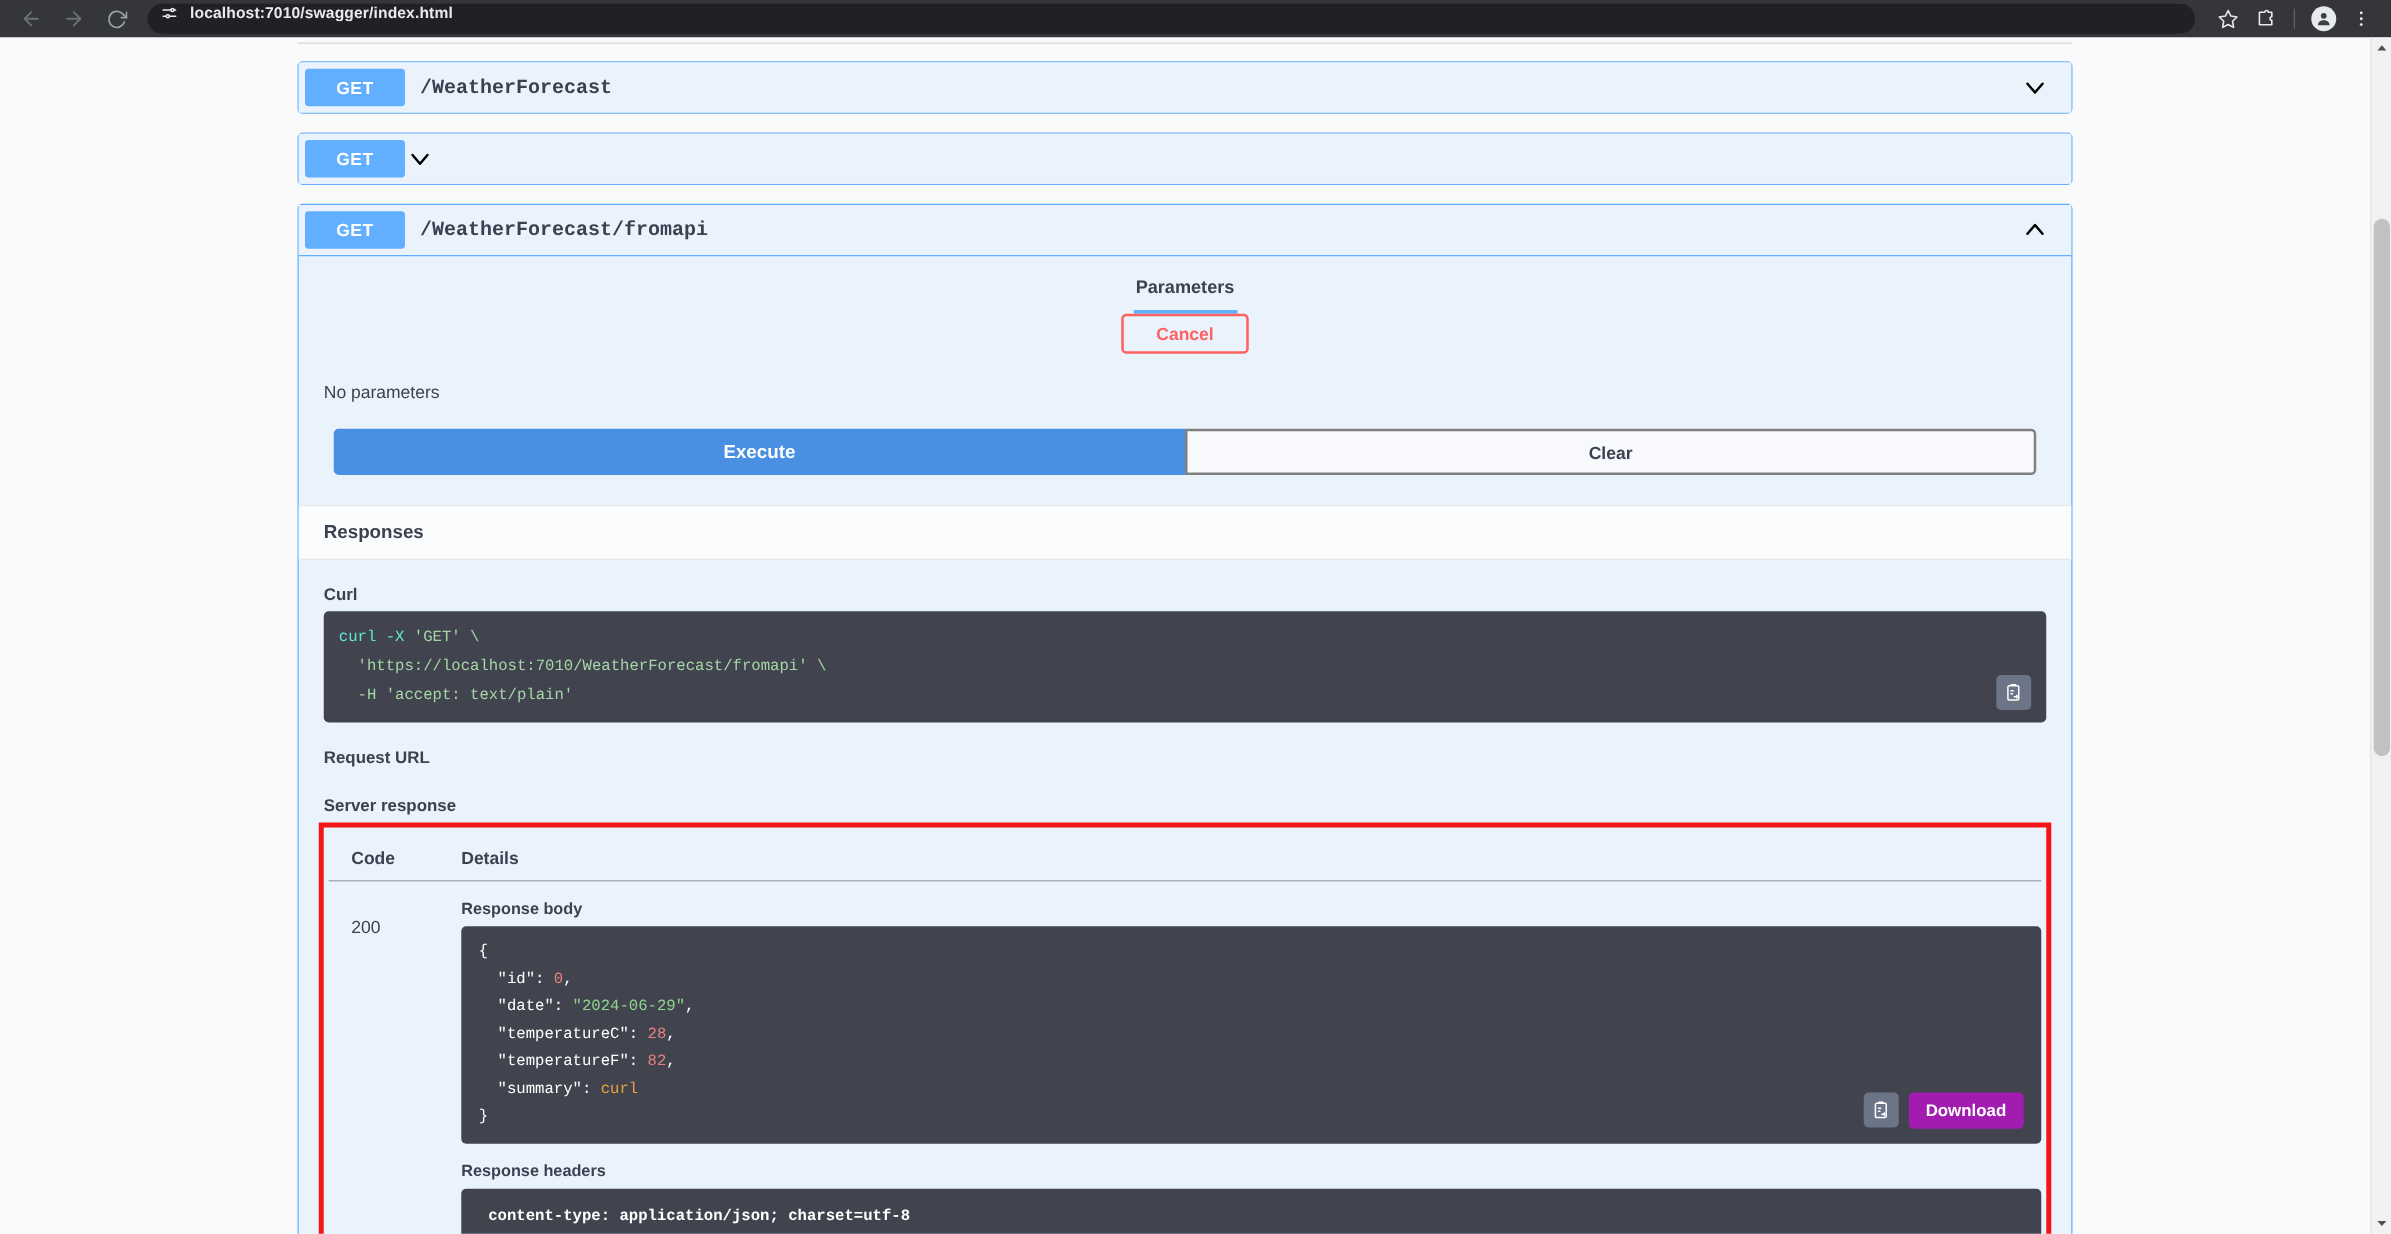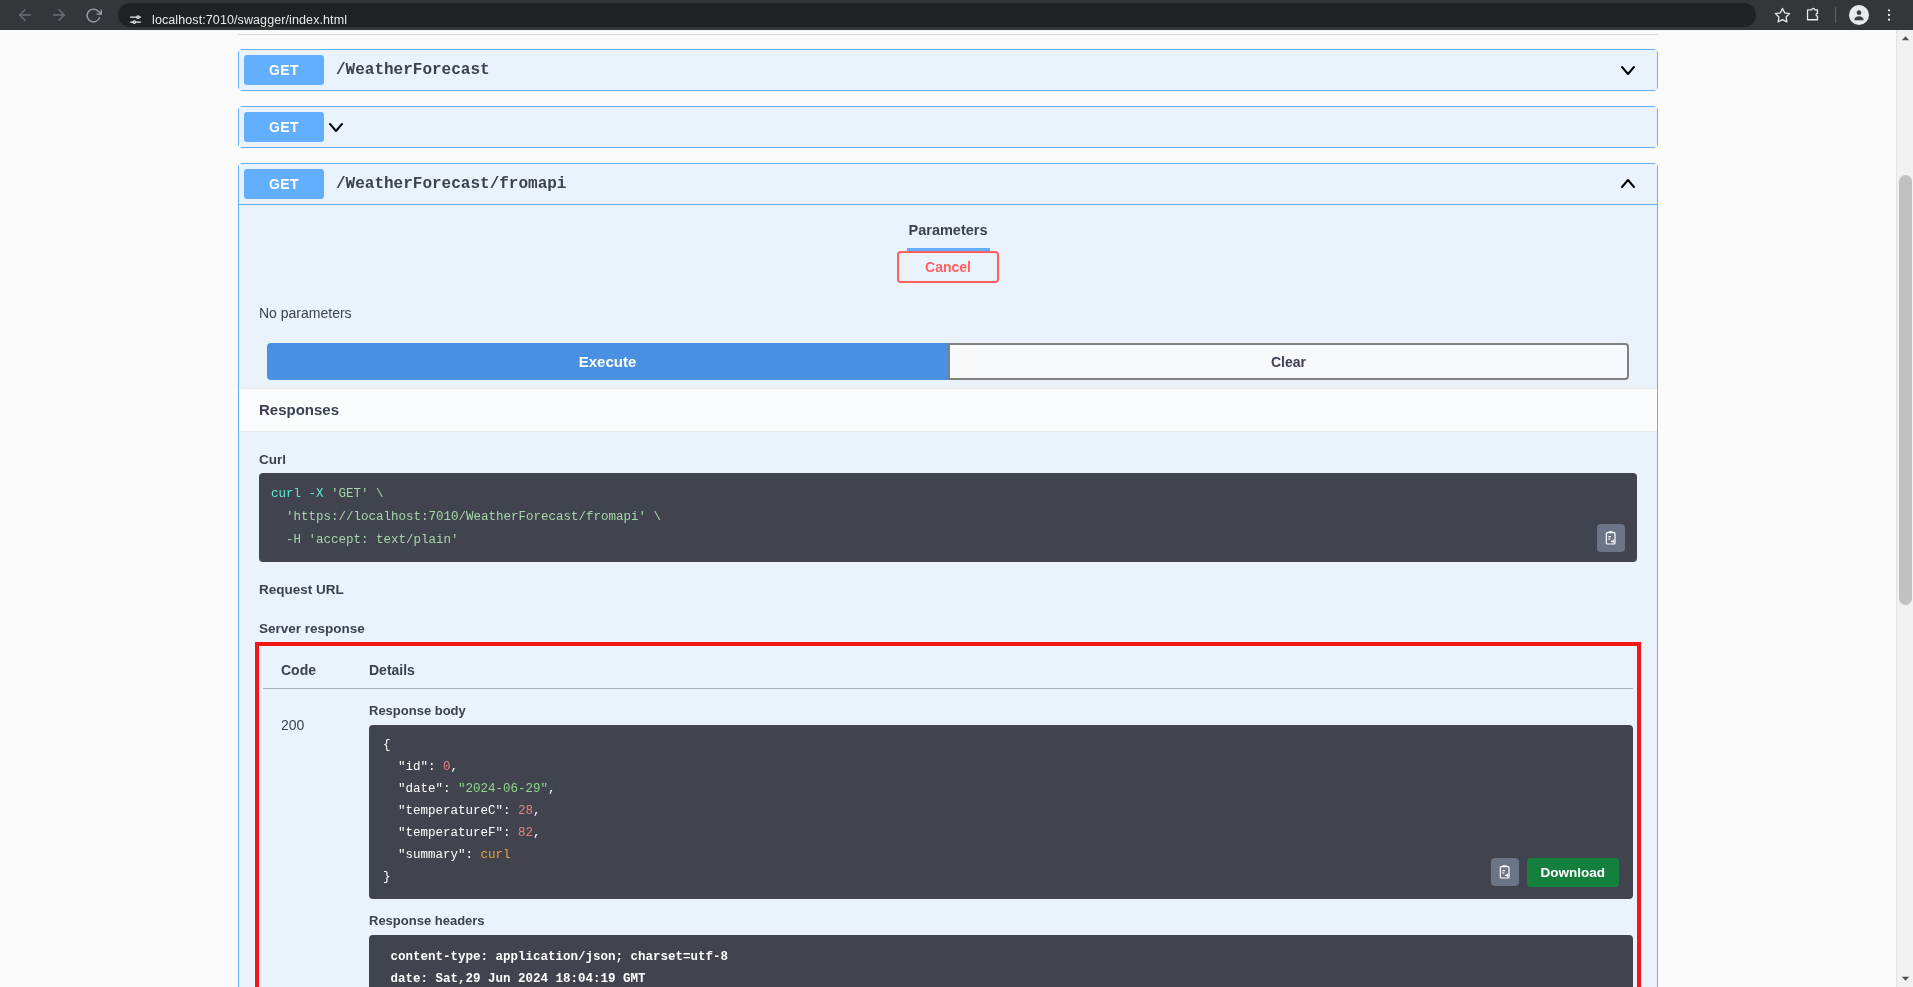--- a/index.html
+++ b/index.html
@@ -14,22 +14,22 @@
     height: 30px; background: #35363a; display: flex; align-items: center;
     padding: 0 10px; gap: 4px; position: relative;
   }
   .nav-btn {
     width: 30px; height: 30px; display: flex; align-items: center;
     justify-content: center; color: #9aa0a6; flex: none;
   }
   .nav-btn.disabled { color: #6c7075; }
   .omnibox {
     flex: 1; height: 24px; background: #202124; border-radius: 14px;
-    display: flex; align-items: flex-end; padding: 0 10px; gap: 9px;
-    margin-left: 6px; margin-right: 8px; max-width: 1660px;
+    display: flex; align-items: flex-start; padding: 0 10px; gap: 9px;
+    margin-left: 6px; margin-right: 8px; max-width: 1660px; font-weight: bold;
   }
   .omnibox .url {
     color: #e8eaed; font-size: 12.5px; letter-spacing: .1px;
     white-space: nowrap; overflow: hidden;
   }
   .tb-right { display: flex; align-items: center; gap: 2px; }
   .tb-icon {
     width: 28px; height: 28px; display: flex; align-items: center;
     justify-content: center; color: #e8eaed;
   }
@@ -98,21 +98,21 @@
     font-size: 15px; font-weight: bold; padding: 8px 0; cursor: pointer;
     font-family: "Liberation Sans", sans-serif; border-radius: 4px 0 0 4px;
   }
   .btn-clear {
     flex: 1; background: #f7f9fc; color: #3b4151; border: 2px solid #808080;
     font-size: 14px; font-weight: bold; padding: 8px 0; cursor: pointer;
     font-family: "Liberation Sans", sans-serif; border-radius: 0 4px 4px 0;
   }
 
   .responses-title-wrap {
-    margin-top: 8px; padding: 12px 20px 13px 20px; background: #fbfcfe;
+    margin-top: 24px; padding: 12px 20px 13px 20px; background: #fbfcfe;
     border-top: 1px solid #e8e8e8; border-bottom: 1px solid #e8e8e8;
   }
   .responses-title { font-size: 15px; font-weight: bold; color: #3b4151; }
 
   .resp-inner { padding: 0 20px; }
   .small-label {
     font-size: 13.5px; color: #3b4151; font-weight: bold;
     padding: 20px 0 6px 0;
   }
   .code-block {
@@ -165,21 +165,21 @@
   }
   .jkey { color: #ffffff; }
   .jnum { color: #e98080; }
   .jstr { color: #8fd68f; }
   .jnull { color: #e8a33d; }
   .body-actions {
     position: absolute; right: 14px; bottom: 12px; display: flex;
     align-items: center; gap: 8px;
   }
   .btn-download {
-    background: #15803d; color: #ffffff; border: none; border-radius: 4px;
+    background: #a21caf; color: #ffffff; border: none; border-radius: 4px;
     font-size: 13.5px; font-weight: bold; padding: 7px 14px; cursor: pointer;
     font-family: "Liberation Sans", sans-serif;
   }
   .headers-block {
     background: #41444e; border-radius: 4px; padding: 11px 14px;
     font-family: "Liberation Mono", monospace; font-size: 12.5px;
     line-height: 1.8; color: #ffffff; white-space: pre; font-weight: bold;
   }
   .mt14 { margin-top: 14px; }
 

